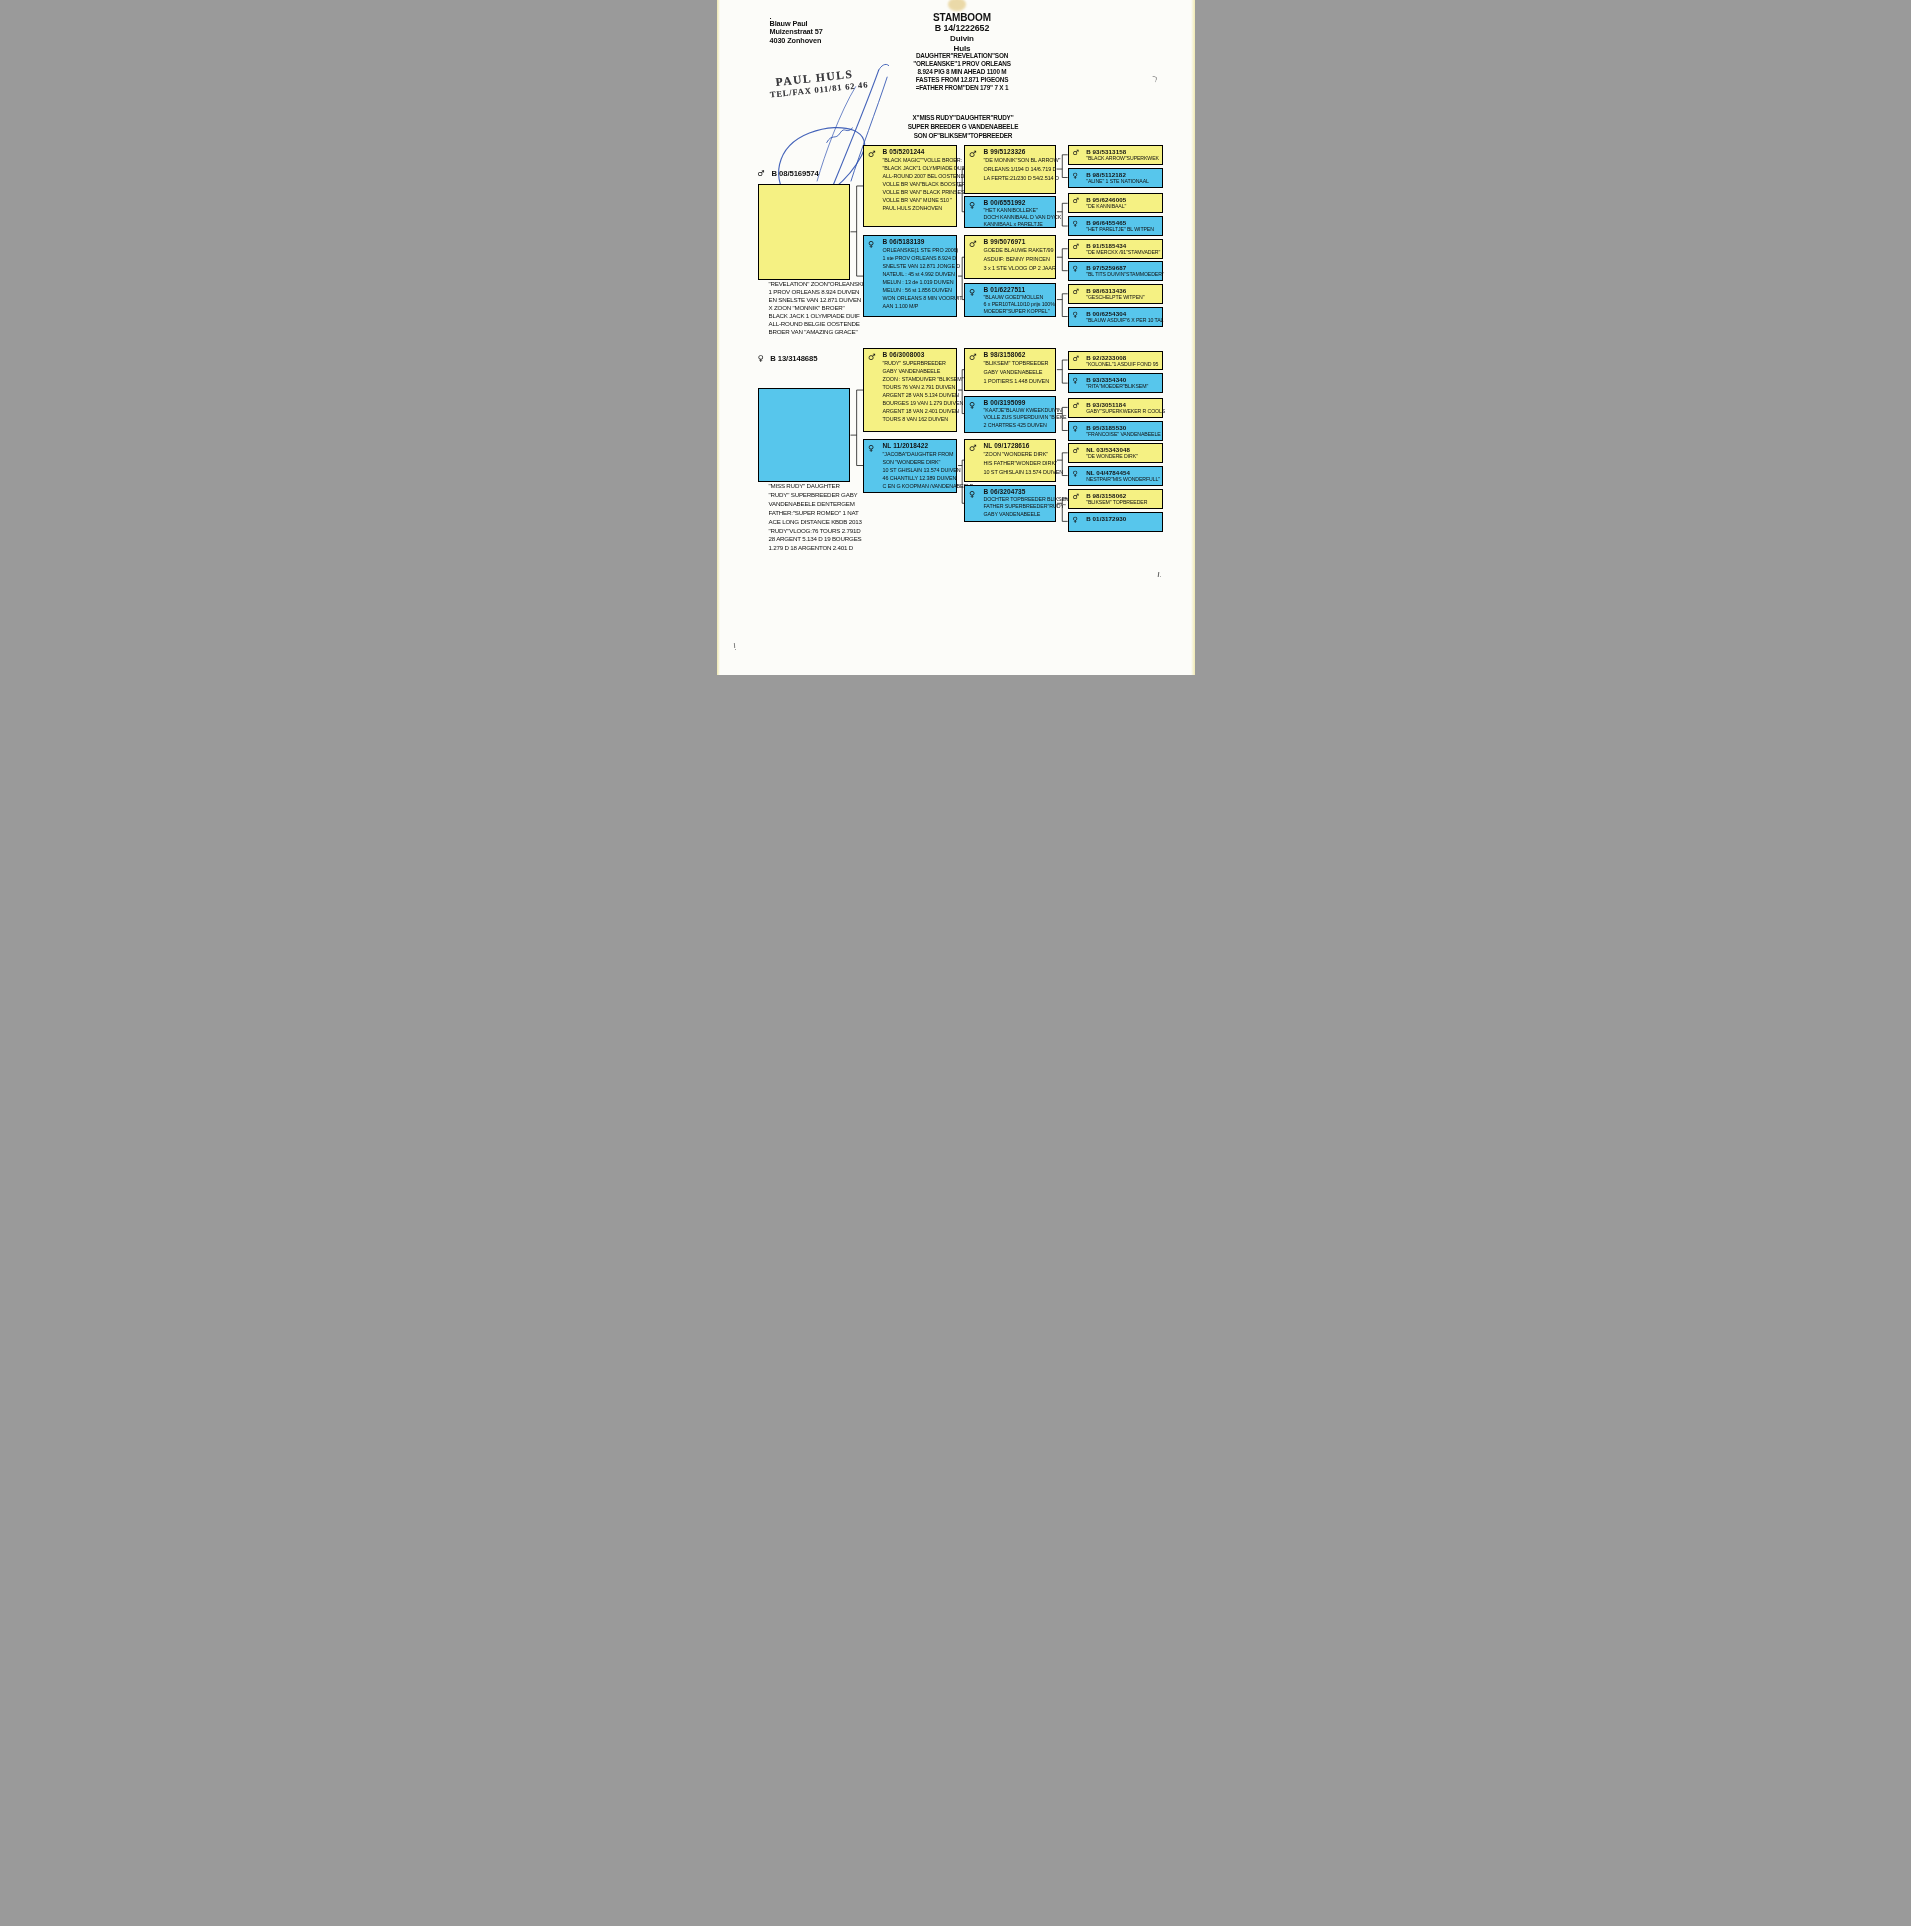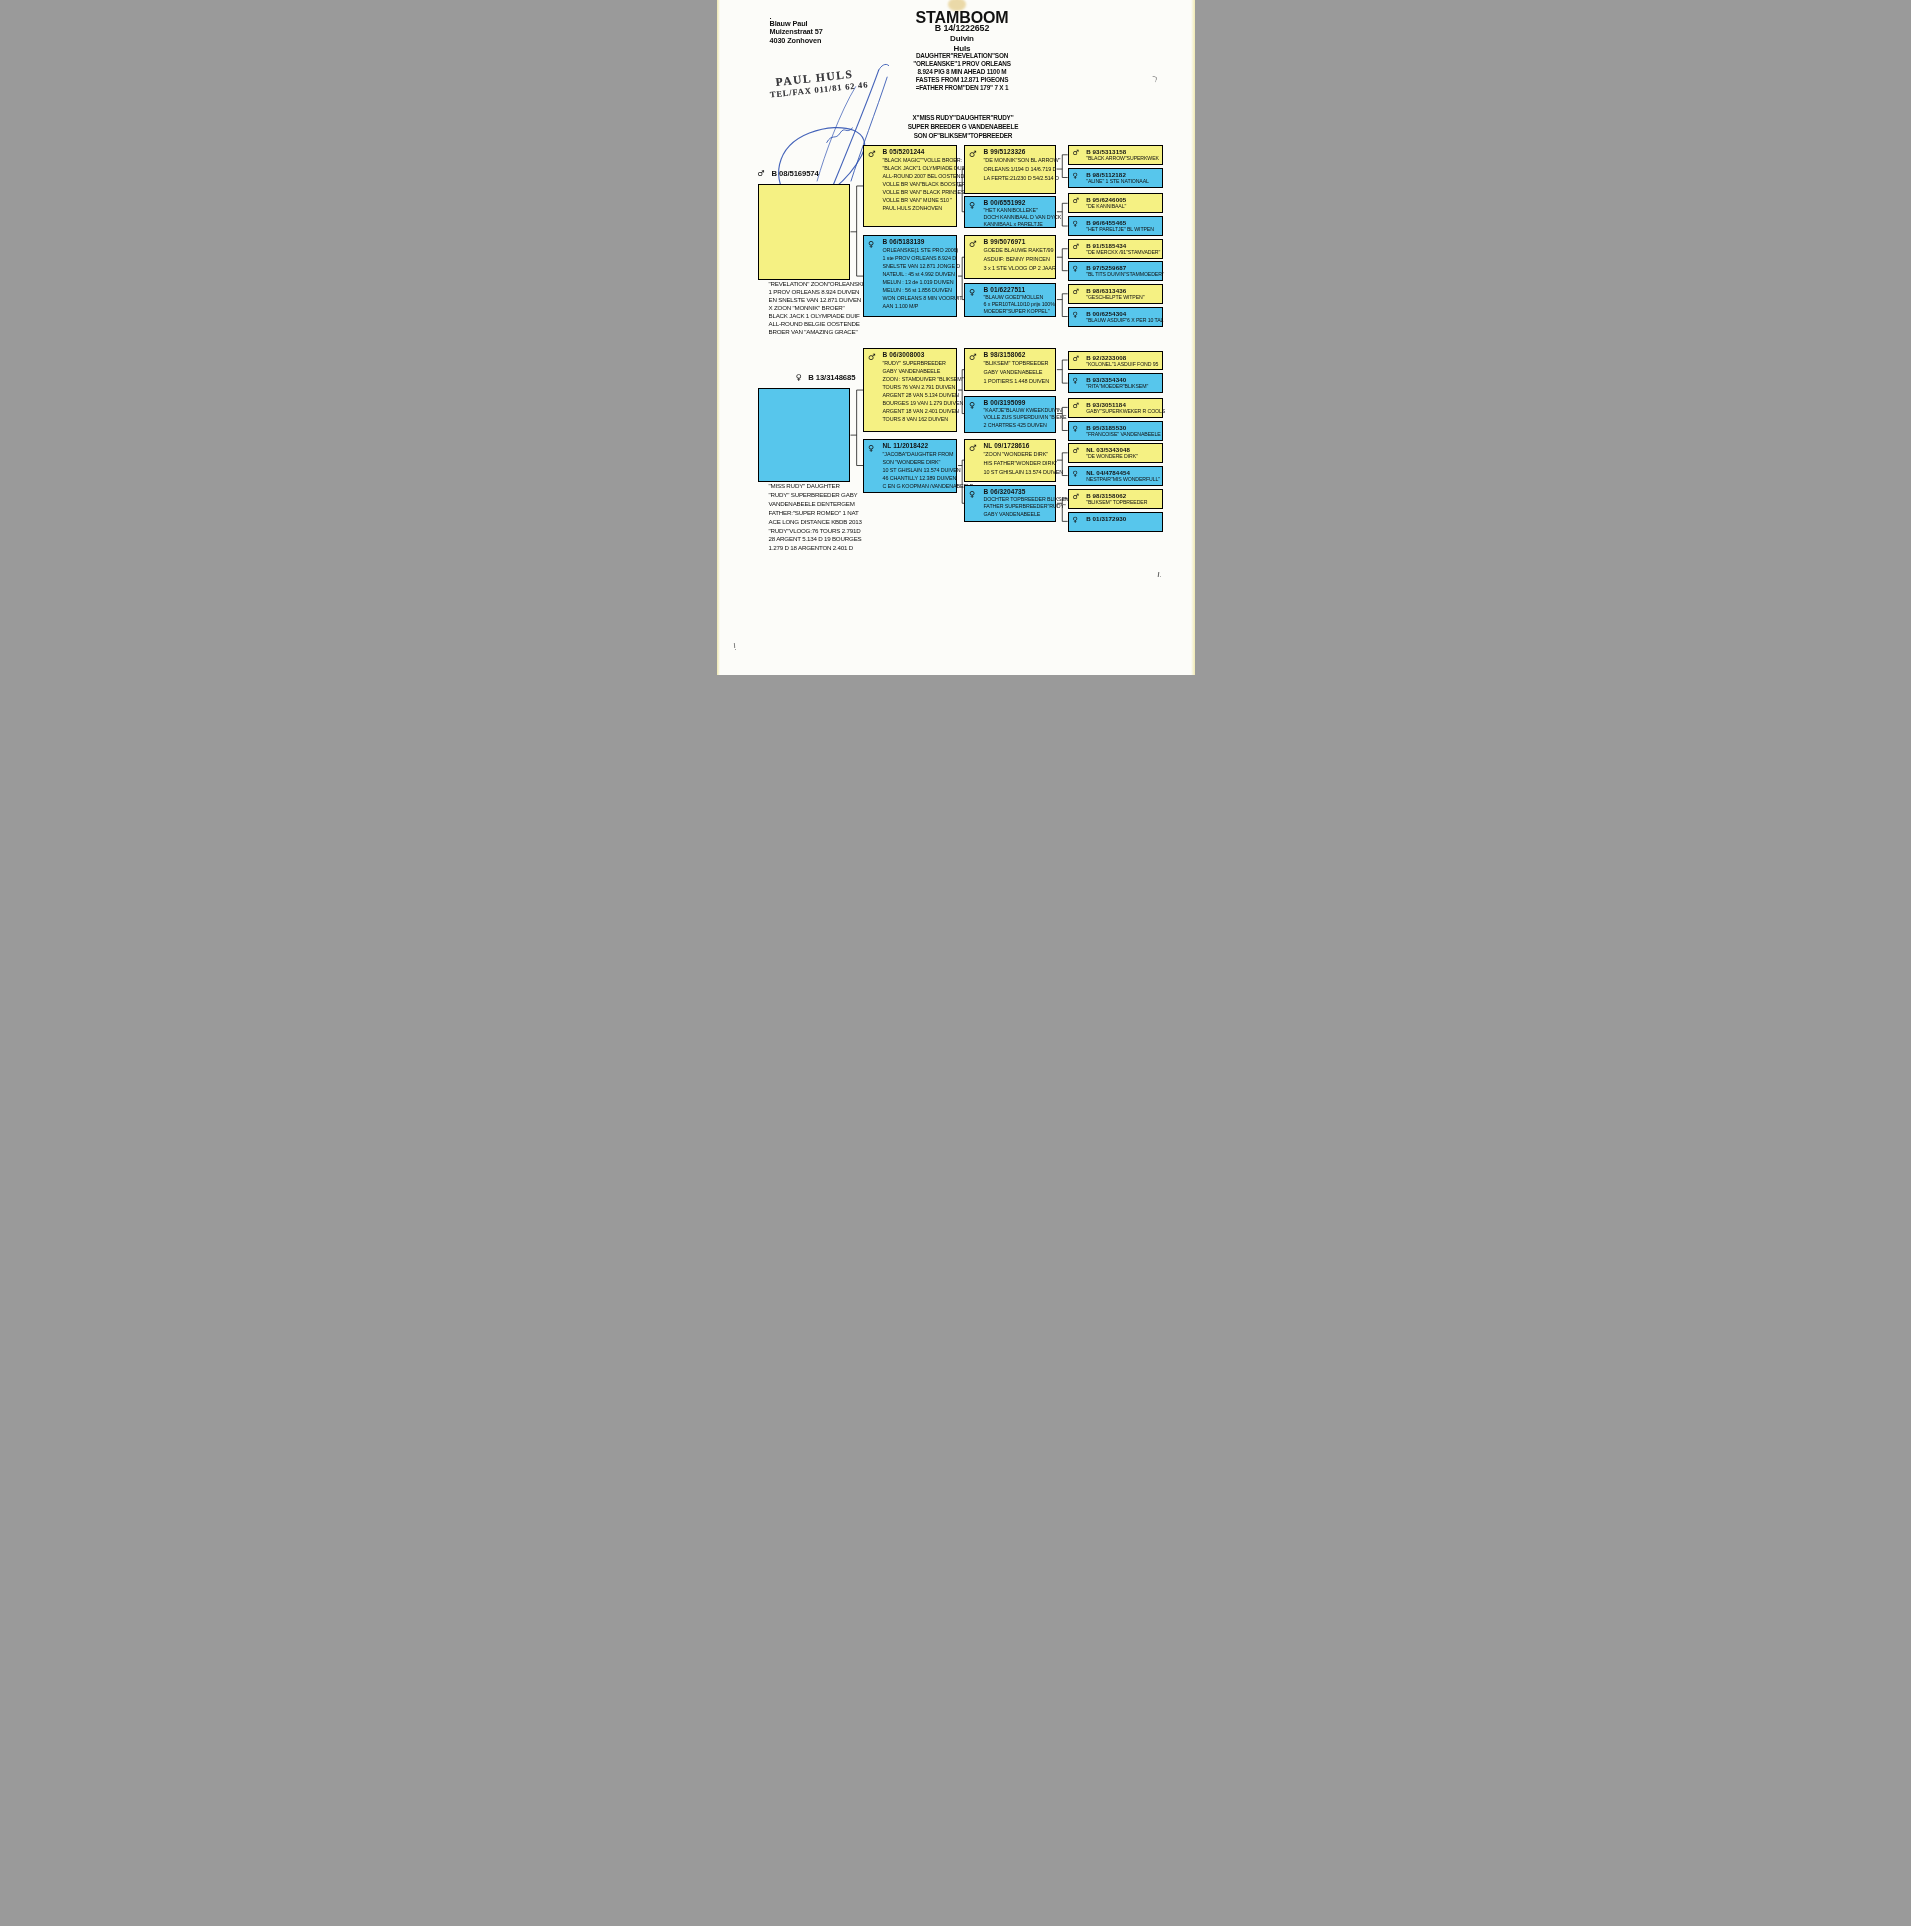--- a/index.html
+++ b/index.html
@@ -16,21 +16,21 @@
   .speck-a{left:434px;top:76px;width:4.2px;height:3.5px;border:0.8px solid #8a8a8a;border-left-color:transparent;border-bottom-color:transparent;border-radius:60% 60% 0 60%;transform:rotate(18deg);opacity:.8;}
   .speck-b1{left:441px;top:572px;width:0.8px;height:5px;background:#3c3c3c;transform:rotate(7deg);opacity:.8;}
   .speck-b2{left:443px;top:576px;width:1.5px;height:1.2px;background:#3c3c3c;border-radius:50%;opacity:.7;}
   .speck-c1{left:17.7px;top:643px;width:1.2px;height:4.6px;background:#555;transform:rotate(-4deg);opacity:.75;}
   .speck-c2{left:18px;top:649px;width:1.2px;height:1.2px;background:#555;border-radius:50%;opacity:.75;}
 
   
   .owner{left:53px;top:15.4px;font-weight:700;font-size:7.3px;line-height:8.5px;letter-spacing:-0.1px;}
   .owner .dot{line-height:4.6px;}
   .titleblock{left:153px;top:11.6px;width:185px;text-align:center;font-weight:700;letter-spacing:-0.1px;}
-  .t-head{font-size:16px;line-height:11.6px;}
+  .t-head{font-size:10px;line-height:11.6px;}
   .t-ring{font-size:8.9px;line-height:11.2px;}
   .t-word{font-size:8px;line-height:9.6px;}
   .subtitle{left:153px;top:52px;width:185px;text-align:center;font-weight:700;font-size:6.4px;line-height:8px;letter-spacing:-0.2px;}
   .crossnote{left:162px;top:114px;width:169px;text-align:center;font-weight:700;font-size:6.4px;line-height:8.9px;letter-spacing:-0.2px;}
 
   
   .stamp{left:58px;top:76px;transform:rotate(-6deg);transform-origin:left top;color:#3a3a3e;
          font-family:"Liberation Serif",serif;font-weight:700;text-shadow:0 0 0.4px rgba(60,60,60,.55);}
   .stamp .s1{font-size:11.6px;letter-spacing:1.5px;line-height:13px;}
   .stamp .s2{font-size:8.5px;letter-spacing:0.8px;line-height:11.6px;margin-left:-7px;}
@@ -157,21 +157,21 @@
     <path d="M882,1074 H896 M896,1058 V1118 M896,1058 H910 M896,1118 H910"></path>
     <path d="M882,1195 H896 M896,1176 V1235 M896,1176 H910 M896,1235 H910"></path>
     <path d="M882,1307 H896 M896,1294 V1354 M896,1294 H910 M896,1354 H910"></path>
   </svg>
 
   <div class="plabel" style="left:41px;top:169px;">
     <span class="sym2">♂</span><span>B 08/5169574</span>
   </div>
   <div class="photo yellow" style="left:41px;top:184px;width:92px;height:96px;"></div>
 
-  <div class="plabel" style="left:41px;top:373px;margin-left:38px;">
+  <div class="plabel" style="left:41px;top:354px;">
     <span class="sym2">♀</span><span>B 13/3148685</span>
   </div>
   <div class="photo blue" style="left:41px;top:388px;width:92px;height:94px;"></div>
 
   <div class="box yellow" style="left:146px;top:145px;width:94px;height:82px;">
     <span class="sym">♂</span>
     <div class="bid">B 05/5201244</div>
     <div class="bl">"BLACK MAGIC""VOLLE BROER:</div>
     <div class="bl">"BLACK JACK"1 OLYMPIADE DUIF</div>
     <div class="bl">ALL-ROUND 2007 BEL OOSTENDE</div>

